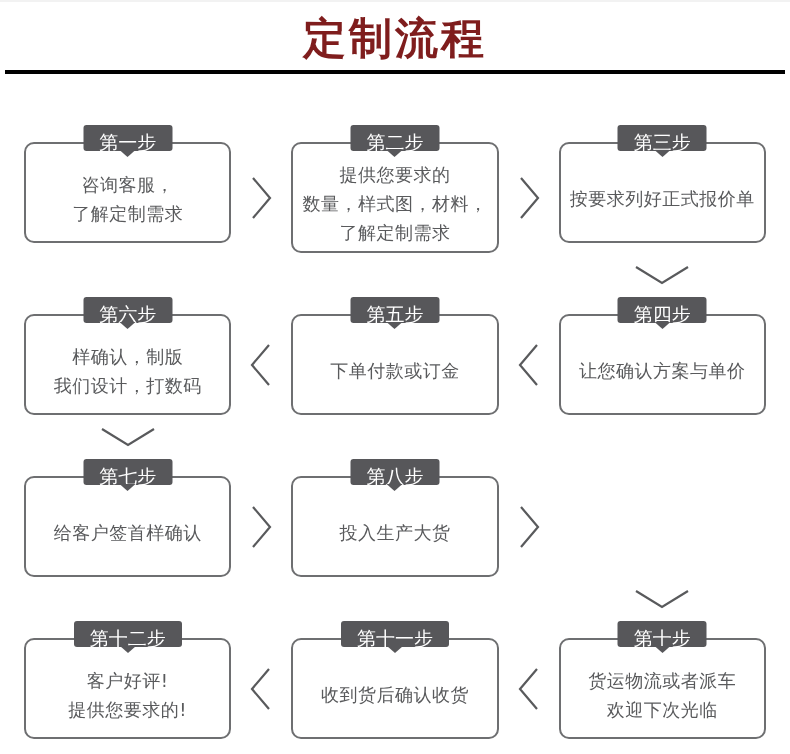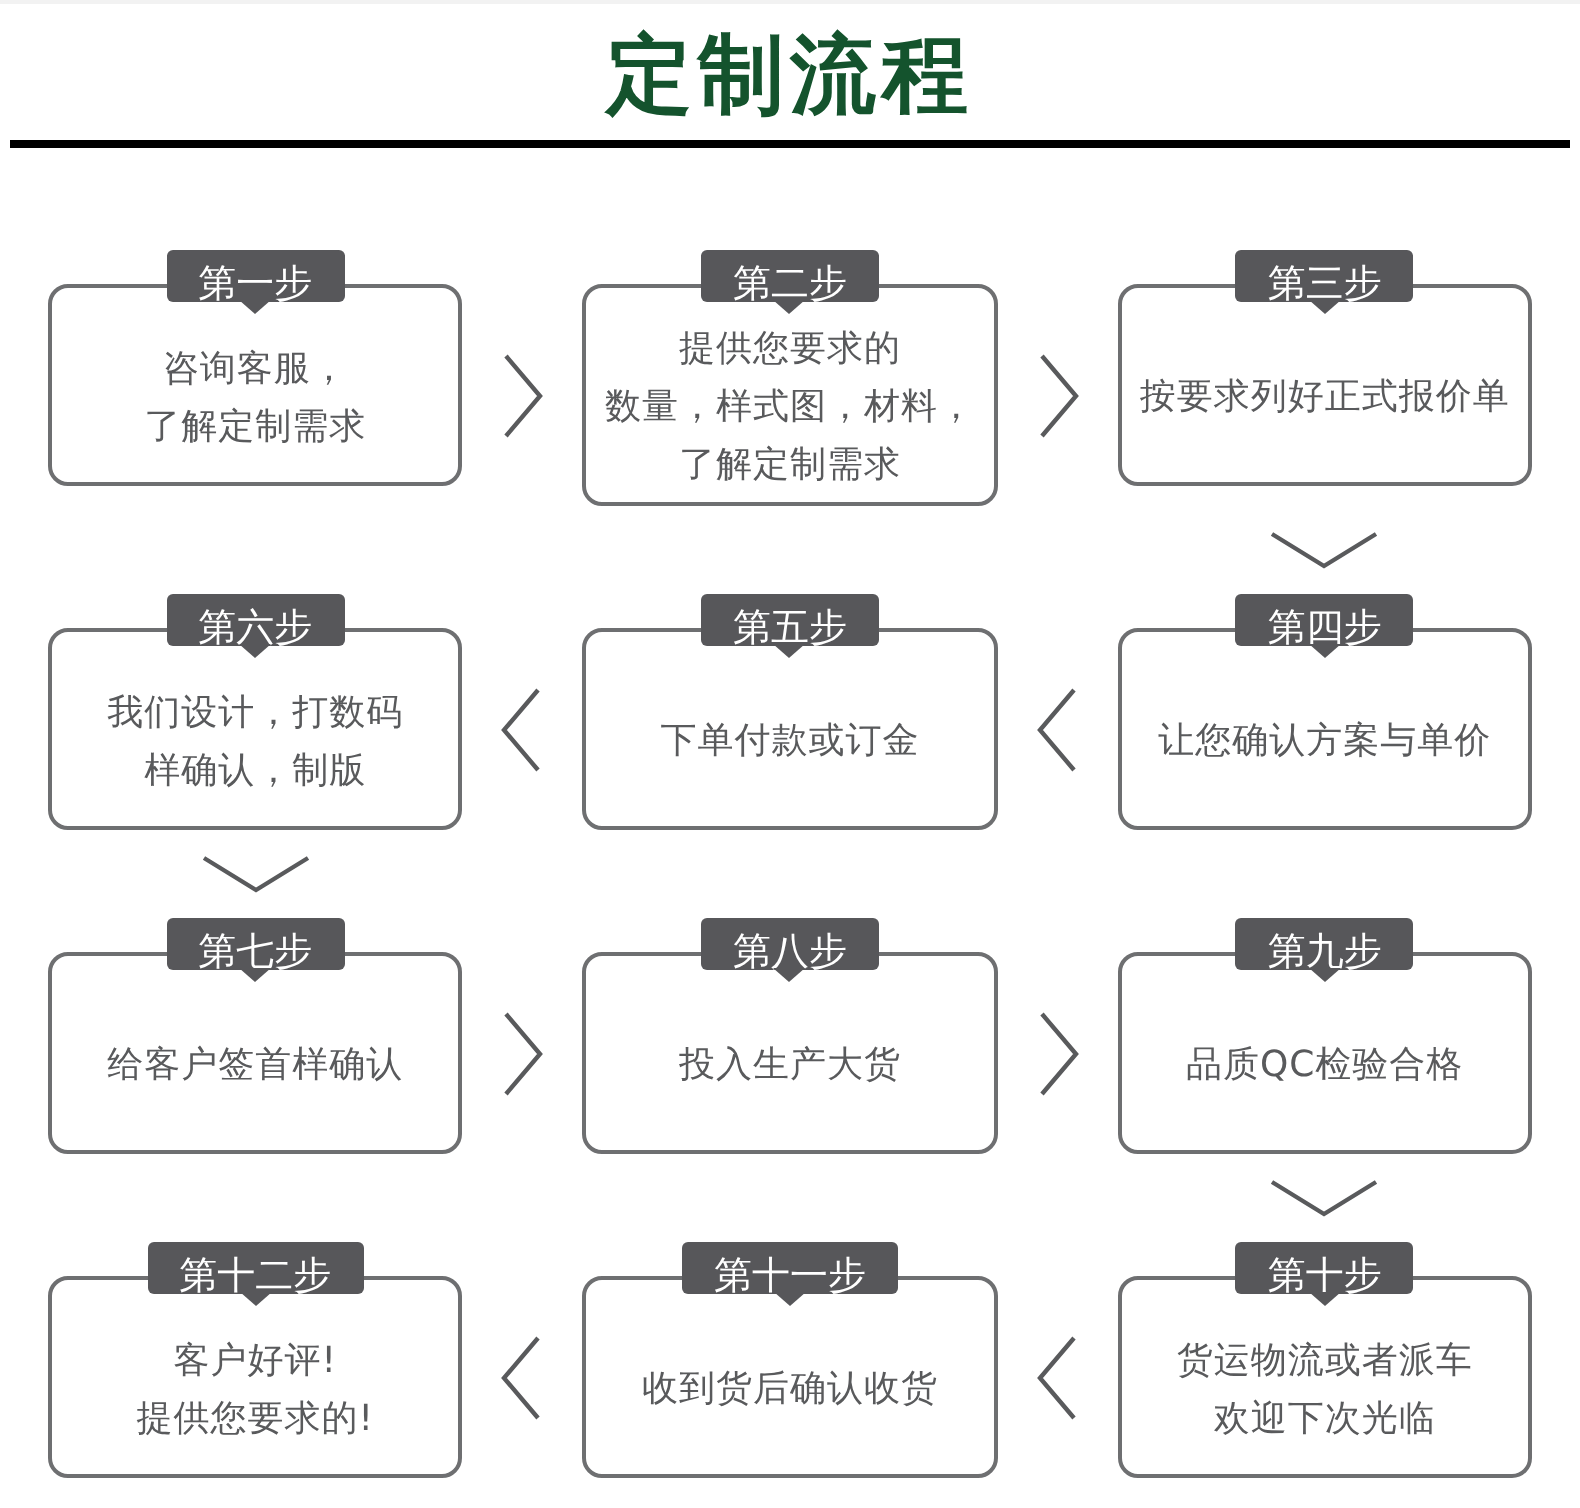--- a/index.html
+++ b/index.html
@@ -9,21 +9,21 @@
     position:relative;overflow:hidden;
     border-top:2px solid #f2f2f2;
     box-sizing:border-box;
   }
   
   .header{padding-top:8px;}
   .page-title{
     text-align:center;
     font-size:43px;
     font-weight:800;
-    color:#14532d;
+    color:#7f1d1d;
     letter-spacing:3px;
     line-height:56px;
   }
   .title-rule{
     border:none;
     border-top:4px solid #000000;
     margin:4px 5px 0 5px;
   }
   
   .flow{
@@ -167,22 +167,22 @@
     </div>
   </div>
 
   <div class="flow-row">
     <div class="step">
       <div class="badge">
         <span>第六步</span>
         <i class="notch"></i>
       </div>
       <div class="box">
+        <div class="line">样确认，制版</div>
         <div class="line">我们设计，打数码</div>
-        <div class="line">样确认，制版</div>
 
       </div>
     </div>
     <div class="gap">
       <svg width="24" height="46" viewBox="0 0 24 46">
           <path d="M20 3 L3 23 L20 43" fill="none" stroke="#595a5c" stroke-width="2.2" stroke-linejoin="miter"></path>
         </svg>
     </div>
     <div class="step">
       <div class="badge">
@@ -243,30 +243,20 @@
       <div class="box">
         <div class="line">投入生产大货</div>
 
       </div>
     </div>
     <div class="gap">
       <svg width="24" height="46" viewBox="0 0 24 46">
           <path d="M4 3 L21 23 L4 43" fill="none" stroke="#595a5c" stroke-width="2.2" stroke-linejoin="miter"></path>
         </svg>
     </div>
-    <div class="step">
-      <div class="badge">
-        <span>第九步</span>
-        <i class="notch"></i>
-      </div>
-      <div class="box">
-        <div class="line">品质QC检验合格</div>
-
-      </div>
-    </div>
   </div>
 
   <div class="connector-row">
     <div class="down-wrap col-right">
       <svg width="58" height="22" viewBox="0 0 58 22">
           <path d="M3 3 L29 19 L55 3" fill="none" stroke="#595a5c" stroke-width="2.2" stroke-linejoin="miter"></path>
         </svg>
     </div>
   </div>
 

